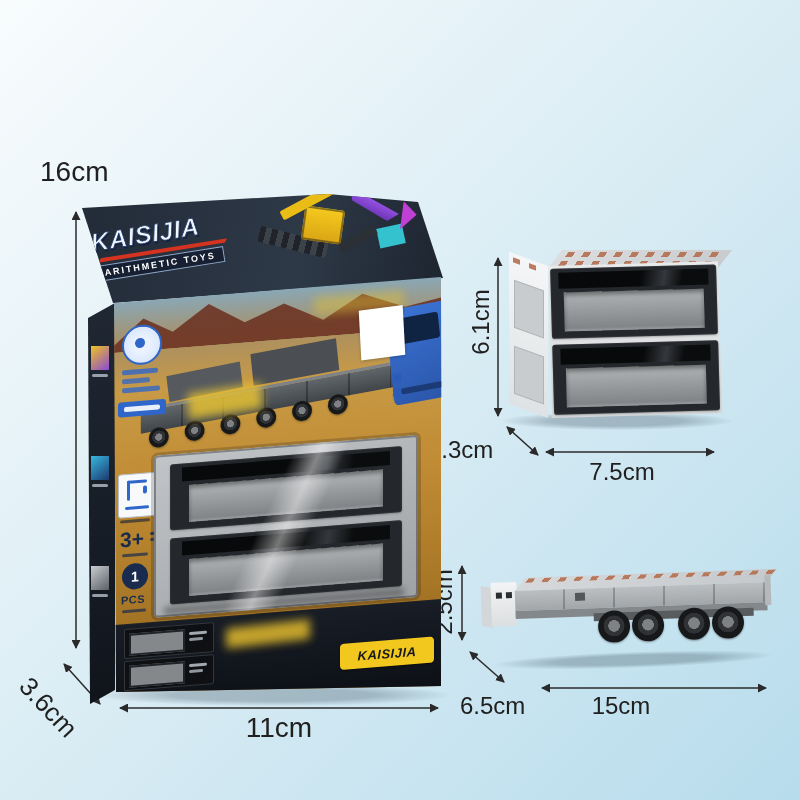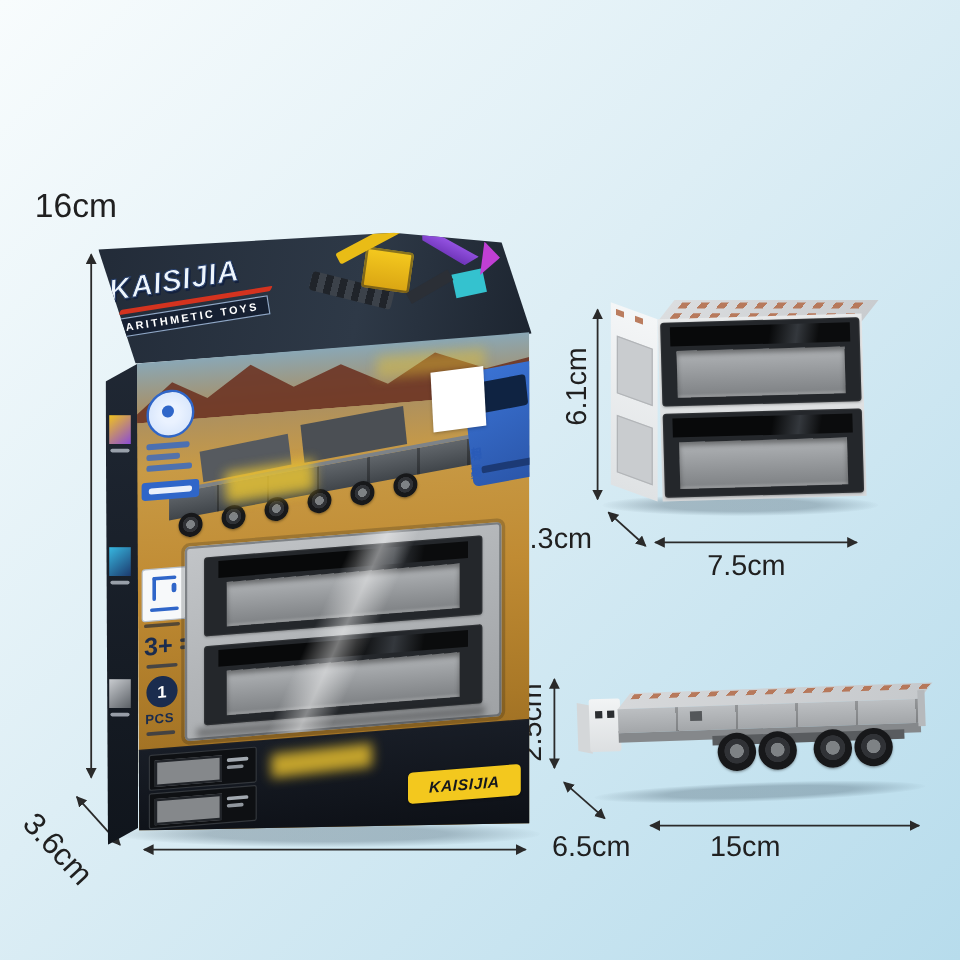--- a/index.html
+++ b/index.html
@@ -74,21 +74,22 @@
     <line x1="120" y1="708" x2="438" y2="708" marker-start="url(#ah)" marker-end="url(#ah)"></line>
     <line x1="64" y1="664" x2="100" y2="704" marker-start="url(#ah)" marker-end="url(#ah)"></line>
     <line x1="498" y1="258" x2="498" y2="416" marker-start="url(#ah)" marker-end="url(#ah)"></line>
     <line x1="507" y1="427" x2="538" y2="455" marker-start="url(#ah)" marker-end="url(#ah)"></line>
     <line x1="546" y1="452" x2="714" y2="452" marker-start="url(#ah)" marker-end="url(#ah)"></line>
     <line x1="462" y1="566" x2="462" y2="640" marker-start="url(#ah)" marker-end="url(#ah)"></line>
     <line x1="470" y1="652" x2="504" y2="682" marker-start="url(#ah)" marker-end="url(#ah)"></line>
     <line x1="542" y1="688" x2="766" y2="688" marker-start="url(#ah)" marker-end="url(#ah)"></line>
   </svg>
 
-  <span class="dim big" style="left:29px;top:156px">16cm</span>
+  <span class="dim big" style="left:40px;top:156px">16cm</span>
+  <span class="dim big center" style="left:229px;top:712px;width:100px">11cm</span>
   <span class="dim center" style="left:-4px;top:692px;width:104px;font-size:26px;transform:rotate(47deg)">3.6cm</span>
   <span class="dim center" style="left:436px;top:308px;width:90px;transform:rotate(-90deg)">6.1cm</span>
   <span class="dim" style="left:428px;top:436px">3.3cm</span>
   <span class="dim center" style="left:580px;top:458px;width:84px">7.5cm</span>
   <span class="dim center" style="left:402px;top:588px;width:84px;transform:rotate(-90deg)">2.5cm</span>
   <span class="dim" style="left:460px;top:692px">6.5cm</span>
   <span class="dim center" style="left:581px;top:692px;width:80px">15cm</span>
 
   <div class="abs">
     <div class="shadow" style="left:96px;top:684px;width:354px;height:22px"></div>

